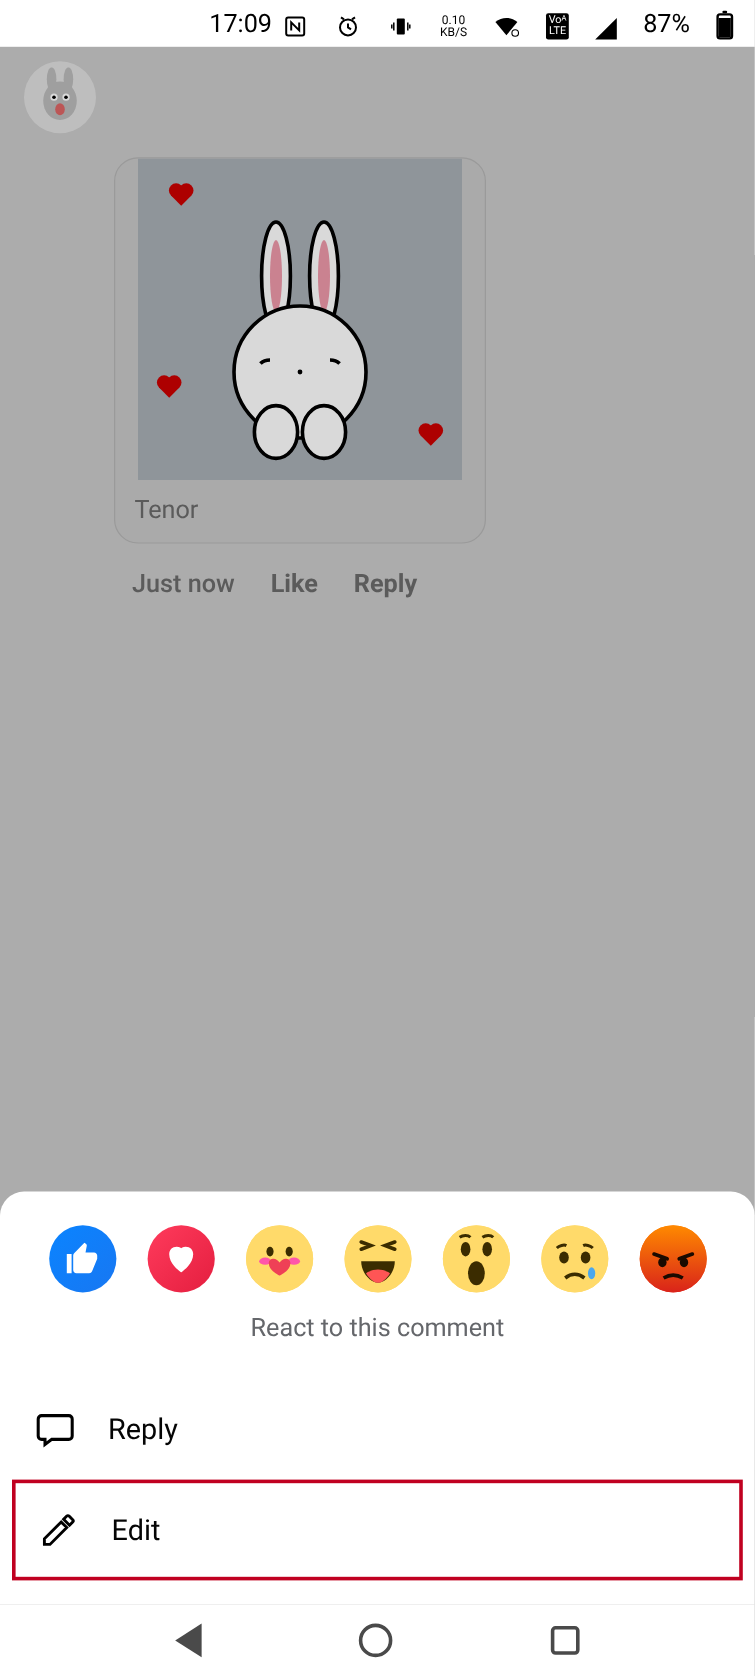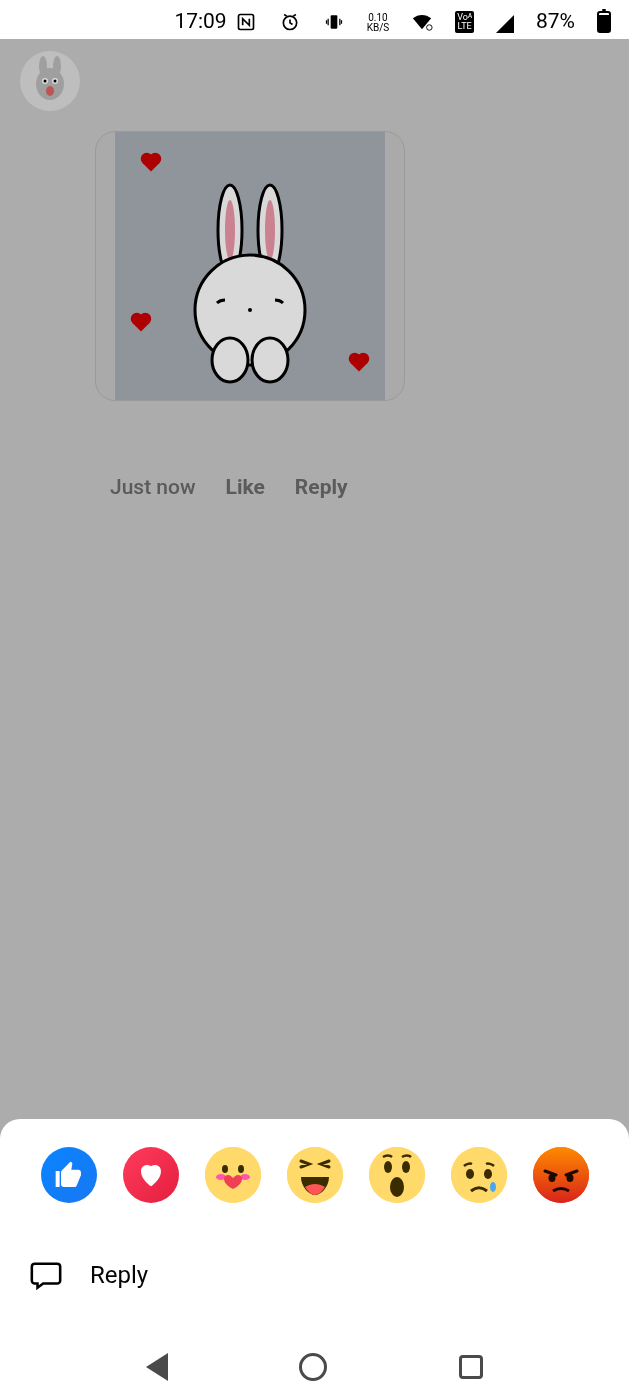--- a/index.html
+++ b/index.html
@@ -120,20 +120,21 @@
         <circle cx="80" cy="130" r="55" fill="#fff" stroke="#000" stroke-width="3"></circle>
         <path d="M55 120c-5 0-8 3-8 3M105 120c5 0 8 3 8 3" stroke="#000" stroke-width="3" fill="none"></path>
         <ellipse cx="60" cy="180" rx="18" ry="22" fill="#fff" stroke="#000" stroke-width="3"></ellipse>
         <ellipse cx="100" cy="180" rx="18" ry="22" fill="#fff" stroke="#000" stroke-width="3"></ellipse>
         <circle cx="80" cy="130" r="2" fill="#000"></circle>
       </svg>
       <div class="heart heart1"></div>
       <div class="heart heart2"></div>
       <div class="heart heart3"></div>
     </div>
+    <div class="card-label">Tenor</div>
   </div>
 
   <div class="meta-row">
     <span>Just now</span>
     <span class="meta-bold">Like</span>
     <span class="meta-bold">Reply</span>
   </div>
 
   <div class="overlay"></div>
 </div>
@@ -199,30 +200,39 @@
               <stop offset="100%" stop-color="#d9231a"></stop>
             </linearGradient>
           </defs>
           <ellipse cx="19" cy="31" rx="3.5" ry="4" fill="#1a0a00"></ellipse>
           <ellipse cx="37" cy="31" rx="3.5" ry="4" fill="#1a0a00"></ellipse>
           <path d="M12 24l11 4M44 24l-11 4" stroke="#1a0a00" stroke-width="3" stroke-linecap="round"></path>
           <path d="M20 44c5-3 11-3 16 0" stroke="#1a0a00" stroke-width="3" fill="none"></path>
         </svg>
     </div>
   </div>
+  <div class="react-label">React to this comment</div>
 
   <div class="options">
     <div class="option-item">
       <div class="option-icon">
         <svg width="34" height="34" viewBox="0 0 24 24">
             <path d="M20 4H4c-1.1 0-2 .9-2 2v10c0 1.1.9 2 2 2h2v3l4-3h10c1.1 0 2-.9 2-2V6c0-1.1-.9-2-2-2z" fill="none" stroke="#000" stroke-width="1.8"></path>
           </svg>
       </div>
       <span>Reply</span>
     </div>
+    <div class="option-item highlight-box">
+      <div class="option-icon">
+        <svg width="32" height="32" viewBox="0 0 24 24">
+            <path d="M3 17.5V21h3.5L17 10.5 13.5 7 3 17.5zM20.7 7c.4-.4.4-1 0-1.4l-2.3-2.3c-.4-.4-1-.4-1.4 0L15 5.3 18.7 9 20.7 7z" fill="none" stroke="#000" stroke-width="1.8"></path>
+          </svg>
+      </div>
+      <span>Edit</span>
+    </div>
   </div>
 </div>
 
 <div class="nav-bar">
   <div class="nav-tri"></div>
   <div class="nav-circle"></div>
   <div class="nav-square"></div>
 </div>
 
 </body></html>

